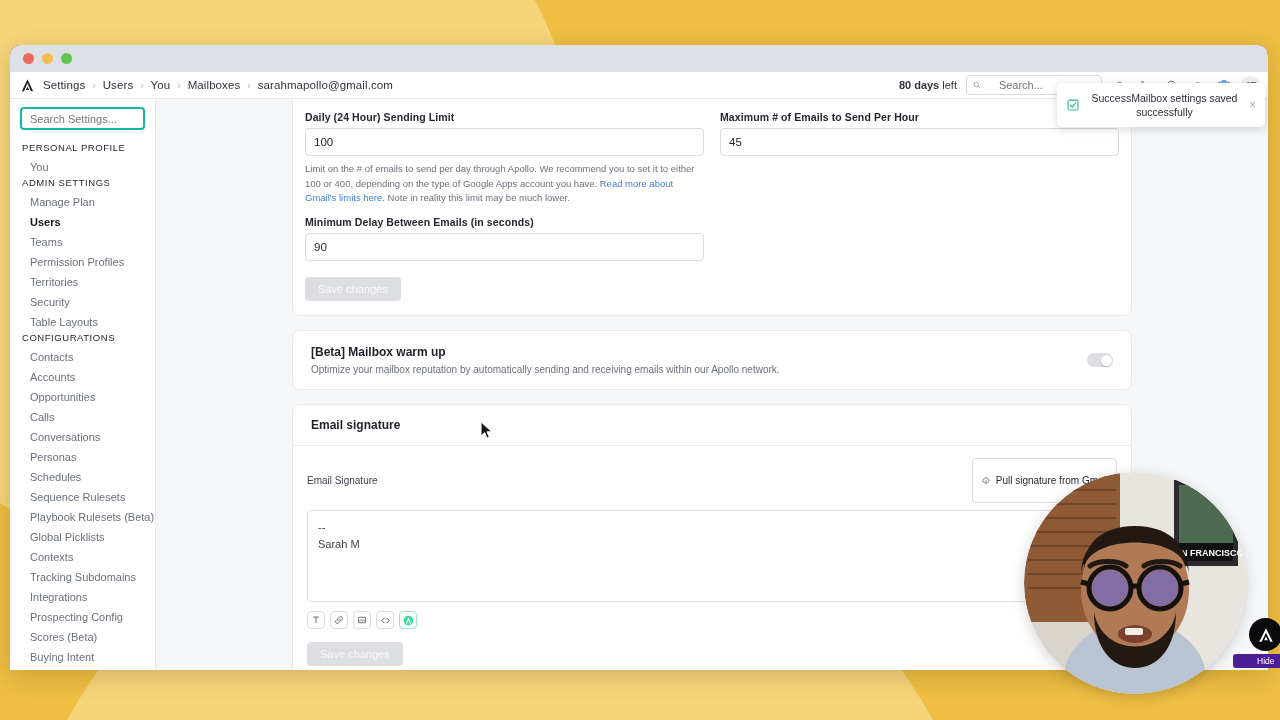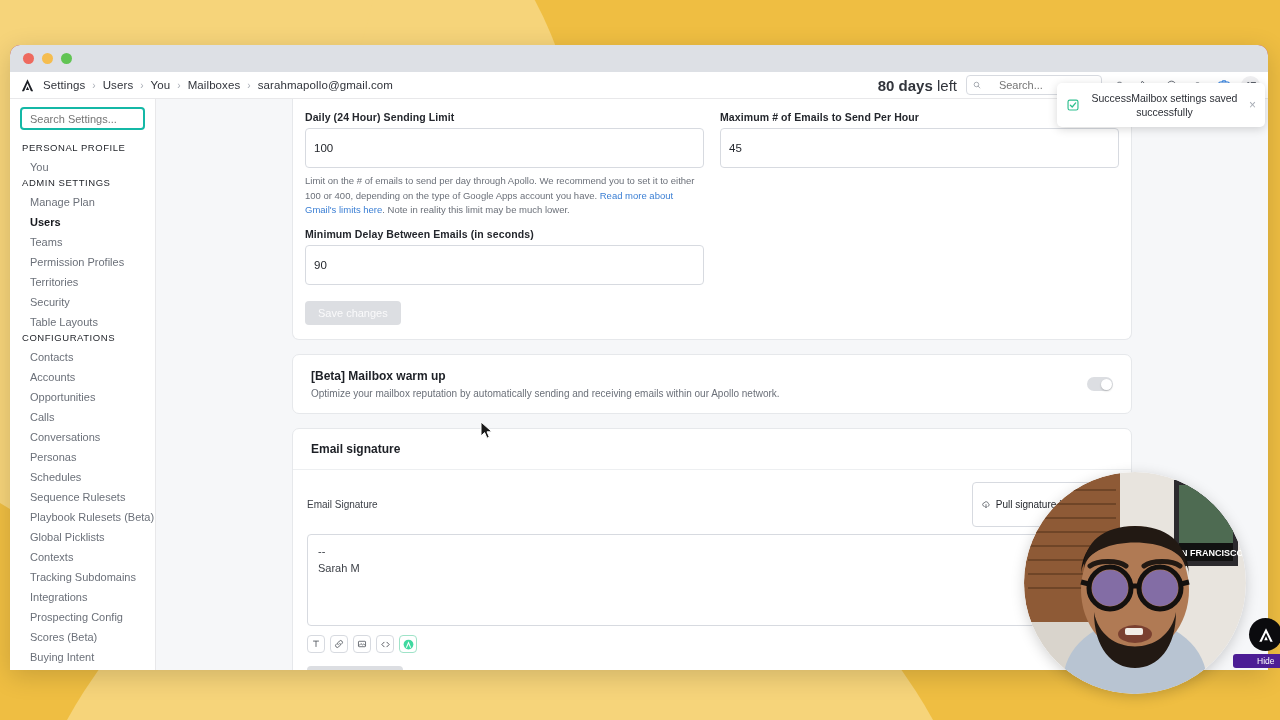--- a/index.html
+++ b/index.html
@@ -49,21 +49,21 @@
   #app-header {
     height: 27px; background: #fff; border-bottom: 1px solid #E8E8EA;
     display: flex; align-items: center; padding: 0 8px 0 6px;
     position: relative;
   }
   #brand-logo { width: 22px; display: flex; justify-content: center; }
   #breadcrumb { display: flex; align-items: center; gap: 7px; margin-left: 5px; }
   .crumb { font-size: 11.5px; color: #31343B; letter-spacing: .1px; }
   .crumb-sep { font-size: 10px; color: #A9AEB6; }
   #header-right { margin-left: auto; display: flex; align-items: center; gap: 9px; }
-  #days-left { font-size: 15px; color: #31343B; white-space: nowrap; }
+  #days-left { font-size: 11px; color: #31343B; white-space: nowrap; }
   #days-left b { font-weight: 700; }
   #search-box {
     width: 136px; height: 20px; border: 1px solid #D7DAE0; border-radius: 4px;
     display: flex; align-items: center; gap: 18px; padding: 0 6px; background: #fff;
   }
   #search-input {
     border: none; outline: none; font-size: 11px; color: #8A8F98;
     font-family: inherit; background: transparent; width: 100%;
   }
   .hicon { width: 17px; height: 17px; display: flex; align-items: center; justify-content: center; }
@@ -121,21 +121,21 @@
   }
   #card-limits { border-radius: 0 0 7px 7px; border-top: none; margin-top: 0; }
 
   .form-row { display: flex; gap: 16px; padding: 0 12px; }
   .form-col { flex: 1; }
   .field-label {
     font-size: 10.5px; font-weight: 700; color: #24272D;
     margin-bottom: 5px; letter-spacing: .1px;
   }
   .text-input {
-    width: 100%; height: 40px; border: 1px solid #D7DAE0; border-radius: 4px;
+    width: 100%; height: 28px; border: 1px solid #D7DAE0; border-radius: 4px;
     padding: 0 8px; font-size: 11.5px; color: #24272D; font-family: inherit;
     outline: none; background: #fff;
   }
   .help-text {
     font-size: 9.5px; color: #6B7079; line-height: 1.55; margin-top: 6px;
   }
   .help-link { color: #3B7FD4; text-decoration: none; }
   .btn-disabled {
     background: #DCDEE2; color: #FAFAFB; border: none; border-radius: 4px;
     font-size: 11px; font-family: inherit; padding: 6px 13px; cursor: default;

